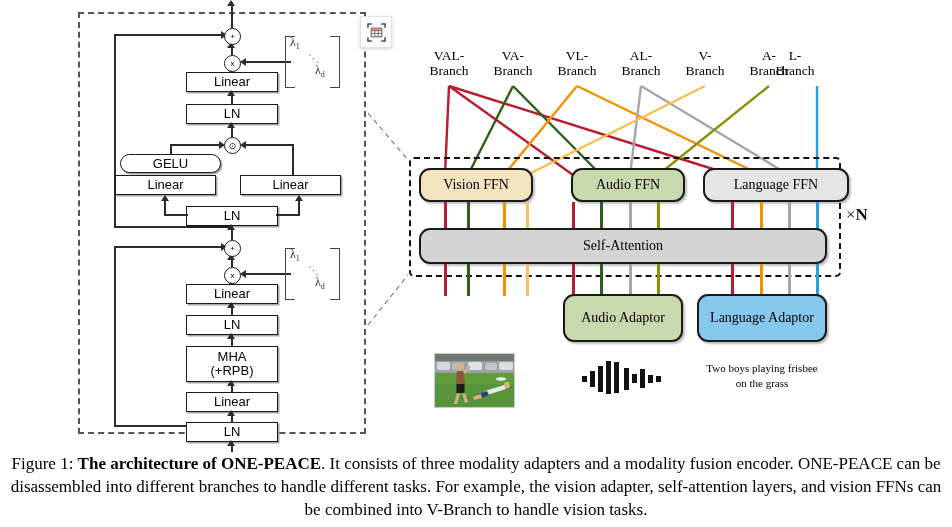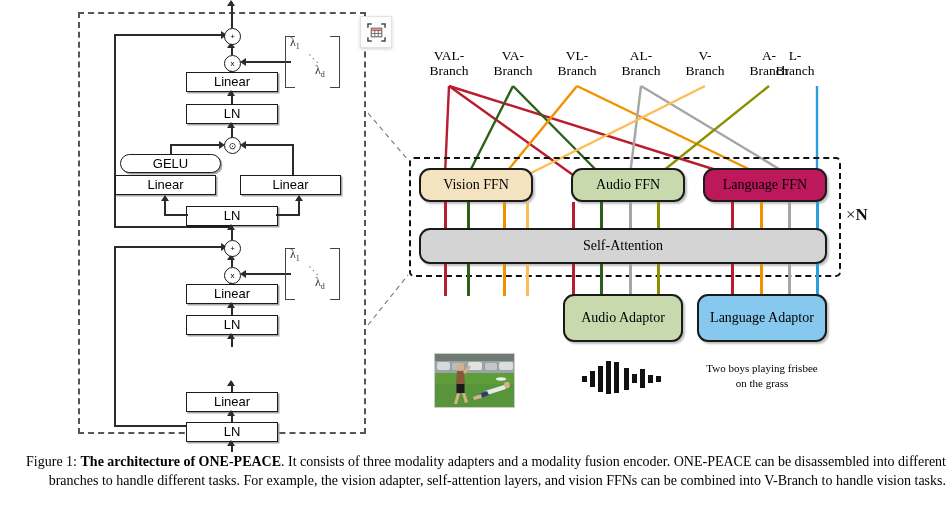--- a/index.html
+++ b/index.html
@@ -97,22 +97,22 @@
     border:1px solid #ccc;overflow:hidden;
   }
   .cap-text{
     position:absolute;font-family:"Liberation Serif",serif;
     font-size:11px;text-align:center;line-height:1.35;color:#000;
   }
 
   
   .caption{
     position:absolute;left:6px;top:452px;width:940px;
-    font-family:"Liberation Serif",serif;font-size:14px;line-height:1.36;
-    text-align:right;color:#000;
+    font-family:"Liberation Serif",serif;font-size:17px;line-height:1.36;
+    text-align:center;color:#000;
   }
   .caption b{font-weight:bold;}
 </style>
 </head>
 <body>
 
 <div id="root">
 
   <div class="left-panel">
 
@@ -204,20 +204,24 @@
     <div class="lline" style="left:151px;top:269px;width:2px;height:12px;"></div>
     <div class="arrowhead" style="left:147px;top:267px;"></div>
     <div class="lbox" style="left:106px;top:270px;width:92px;height:20px;">Linear</div>
 
     <div class="lline" style="left:151px;top:290px;width:2px;height:12px;"></div>
     <div class="arrowhead" style="left:147px;top:288px;"></div>
     <div class="lbox" style="left:106px;top:301px;width:92px;height:20px;">LN</div>
 
     <div class="lline" style="left:151px;top:321px;width:2px;height:12px;"></div>
     <div class="arrowhead" style="left:147px;top:319px;"></div>
+    <div class="lbox" style="left:106px;top:332px;width:92px;height:36px;flex-direction:column;">
+      <span>MHA</span>
+      <span>(+RPB)</span>
+    </div>
 
     <div class="lline" style="left:151px;top:368px;width:2px;height:11px;"></div>
     <div class="arrowhead" style="left:147px;top:366px;"></div>
     <div class="lbox" style="left:106px;top:378px;width:92px;height:20px;">Linear</div>
 
     <div class="lline" style="left:151px;top:398px;width:2px;height:11px;"></div>
     <div class="arrowhead" style="left:147px;top:396px;"></div>
     <div class="lbox" style="left:106px;top:408px;width:92px;height:20px;">LN</div>
 
     <div class="lline" style="left:151px;top:428px;width:2px;height:10px;"></div>
@@ -293,21 +297,21 @@
     </g>
   </svg>
 
   <div class="dashbox"></div>
   <div class="xn">
     <span>×</span><b>N</b>
   </div>
 
   <div class="blk" style="left:571px;top:168px;width:114px;height:34px;background:#c8d9ae;">Audio FFN</div>
   <div class="blk" style="left:419px;top:168px;width:114px;height:34px;background:#f4e3bf;">Vision FFN</div>
-  <div class="blk" style="left:703px;top:168px;width:124px;height:34px;background:#be185d;">Language FFN</div>
+  <div class="blk" style="left:703px;top:168px;width:146px;height:34px;background:#e5e5e5;">Language FFN</div>
 
   <div class="vline" style="left:444px;top:202px;height:28px;background:#b81c2e;"></div>
   <div class="vline" style="left:467px;top:202px;height:28px;background:#2c6016;"></div>
   <div class="vline" style="left:503px;top:202px;height:28px;background:#f29100;"></div>
   <div class="vline" style="left:526px;top:202px;height:28px;background:#fbbe54;"></div>
 
   <div class="vline" style="left:572px;top:202px;height:28px;background:#b81c2e;"></div>
   <div class="vline" style="left:600px;top:202px;height:28px;background:#2c6016;"></div>
   <div class="vline" style="left:629px;top:202px;height:28px;background:#a6a6a6;"></div>
   <div class="vline" style="left:657px;top:202px;height:28px;background:#8c9000;"></div>

